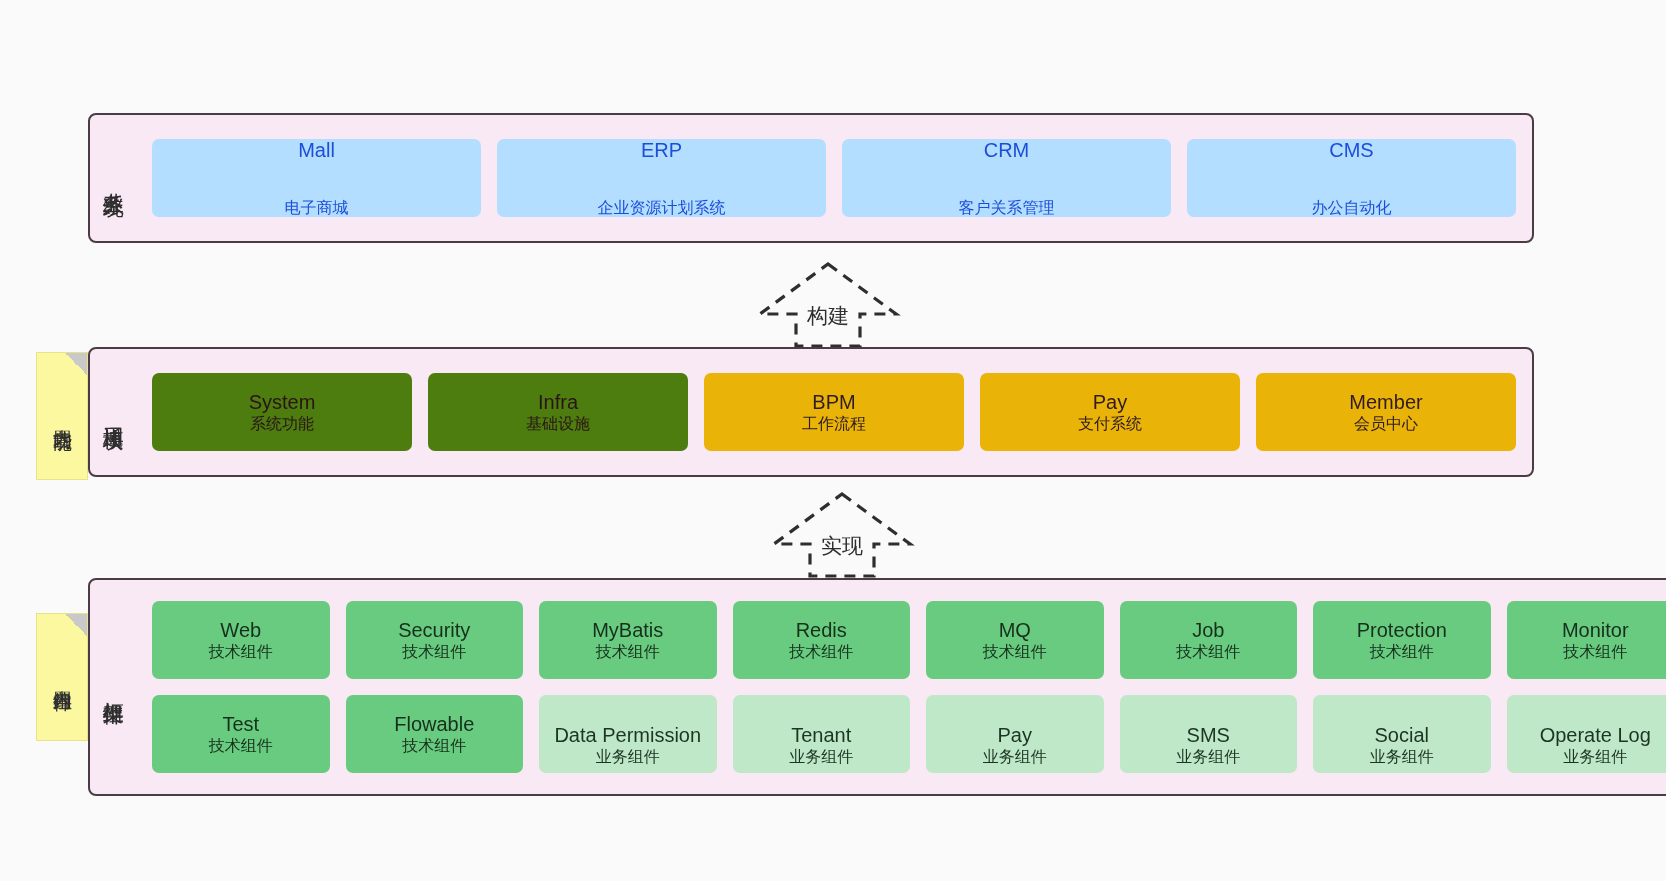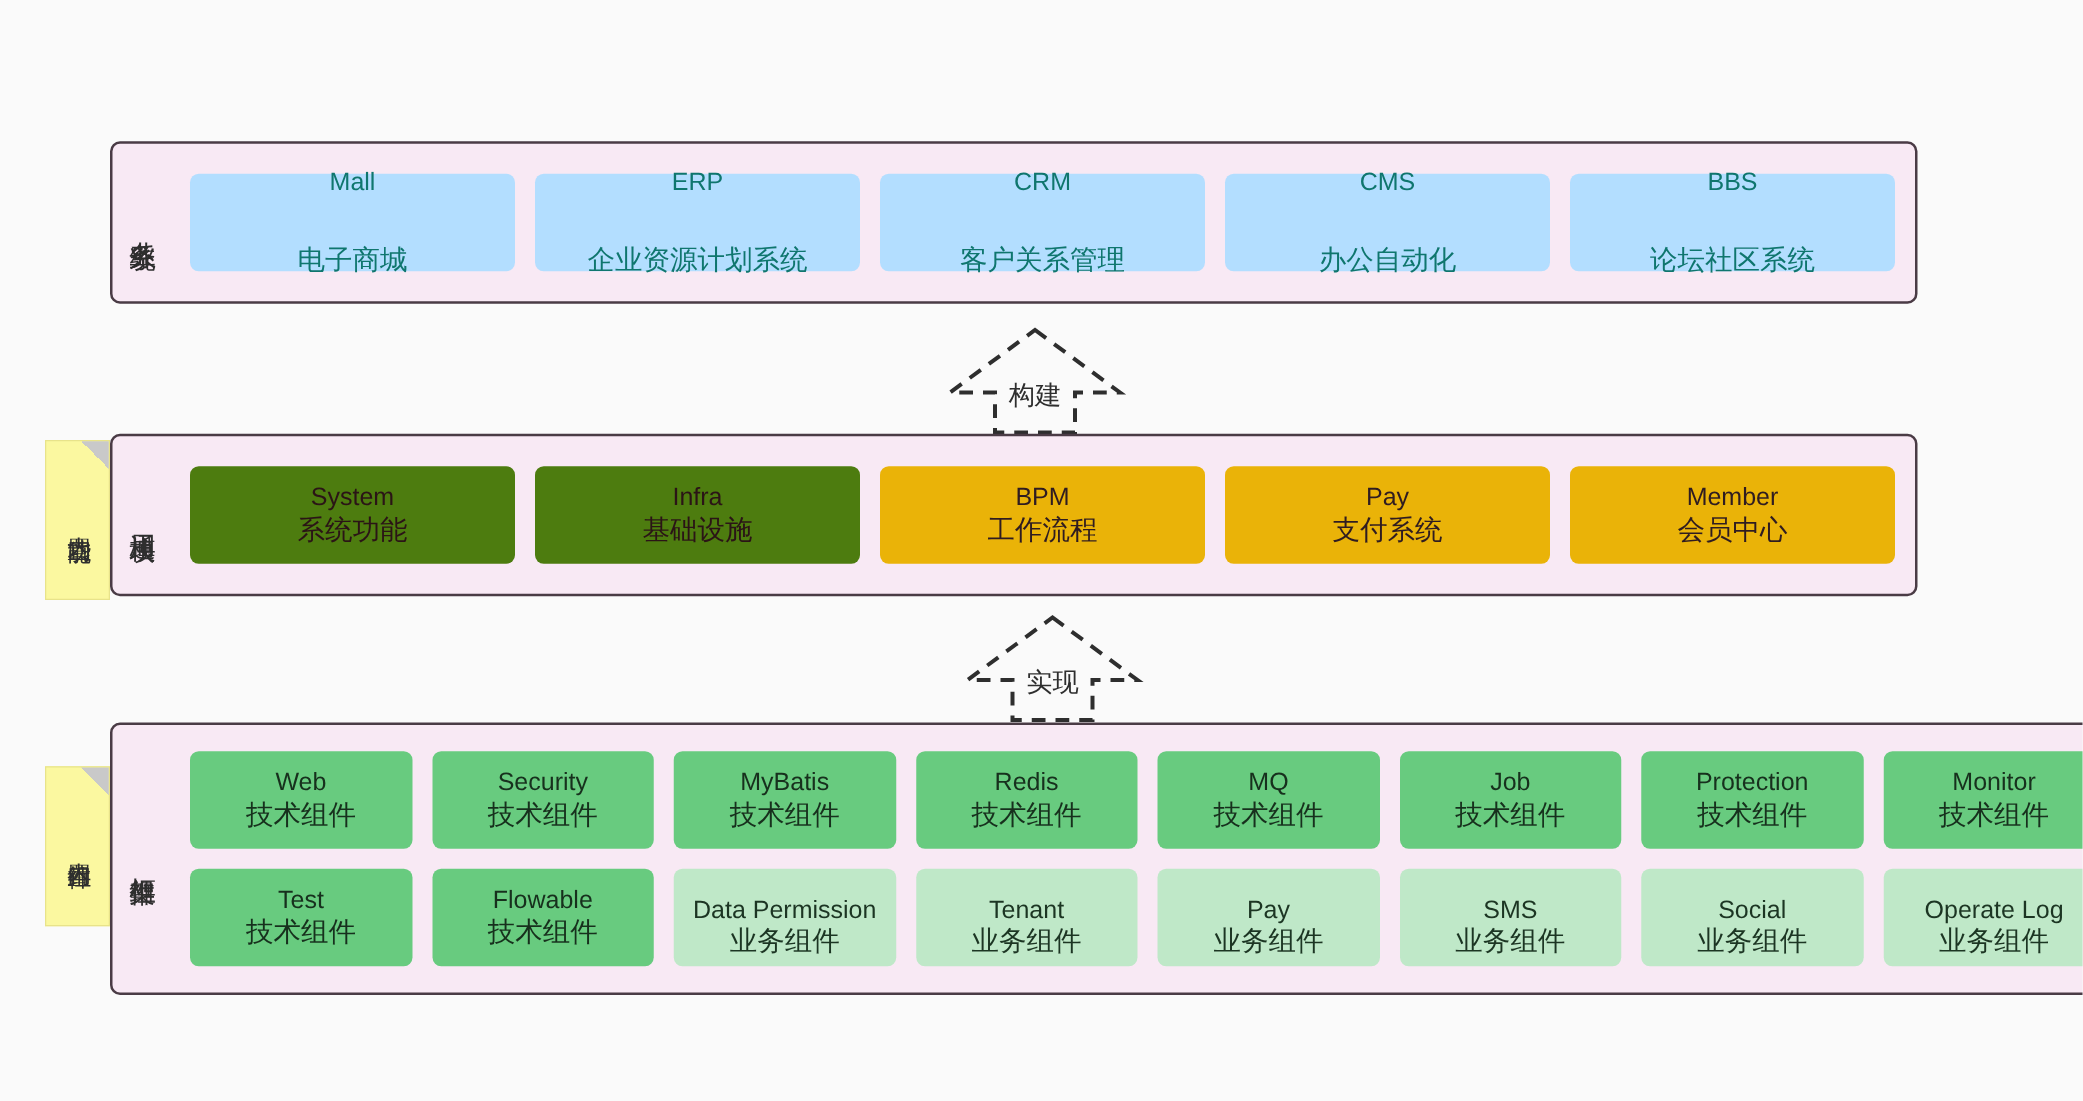--- a/index.html
+++ b/index.html
@@ -55,23 +55,23 @@
     border-radius: 7px;
     display: flex;
     flex-direction: column;
     align-items: center;
     justify-content: center;
     text-align: center;
     padding: 6px 4px;
     line-height: 1.22;
   }
   .card .title { font-size: 20px; }
-  .card .sub   { font-size: 22px; }
-
-  .c-blue        { background: #b3deff; color: #0f766e; gap: 36px; }
+  .card .sub   { font-size: 16px; }
+
+  .c-blue        { background: #b3deff; color: #1d4ed8; gap: 36px; }
   .c-red         { background: #4d7c0f; color: #2b1416; }
   .c-pink        { background: #eab308; color: #2f1c21; }
   .c-green       { background: #68cb7f; color: #17301d; }
   .c-lightgreen  { background: #bfe8c8; color: #1c3523; justify-content: flex-end; }
 
   .row-top    { height: 78px; }
   .row-bottom { height: 78px; }
 
   
   .note {
@@ -129,24 +129,20 @@
           <span class="sub">企业资源计划系统</span>
         </div>
         <div class="card c-blue">
           <span class="title">CRM</span>
           <span class="sub">客户关系管理</span>
         </div>
         <div class="card c-blue">
           <span class="title">CMS</span>
           <span class="sub">办公自动化</span>
         </div>
-        <div class="card c-blue">
-          <span class="title">BBS</span>
-          <span class="sub">论坛社区系统</span>
-        </div>
       </div>
     </div>
   </div>
 
   <div class="connector" style="left:757px; top:262px; width:142px; height:86px;">
     <svg width="142" height="86" viewBox="0 0 142 86">
       <path d="M71 2 L139 52 L103 52 L103 84 L39 84 L39 52 L3 52 Z" fill="none" stroke="#2e2e2e" stroke-width="3.2" stroke-dasharray="11 8" stroke-linejoin="miter"></path>
     </svg>
     <span class="conn-label" style="top:40px;">构建</span>
   </div>

